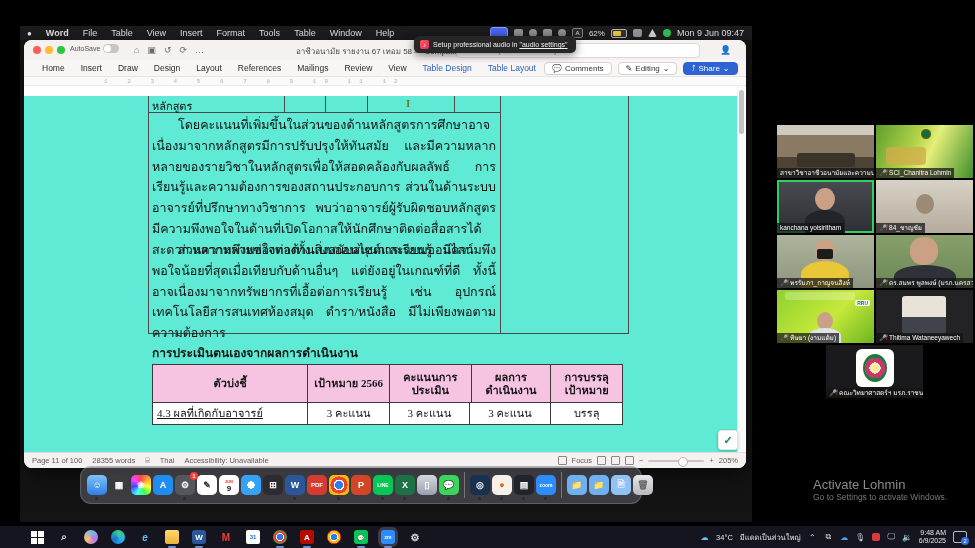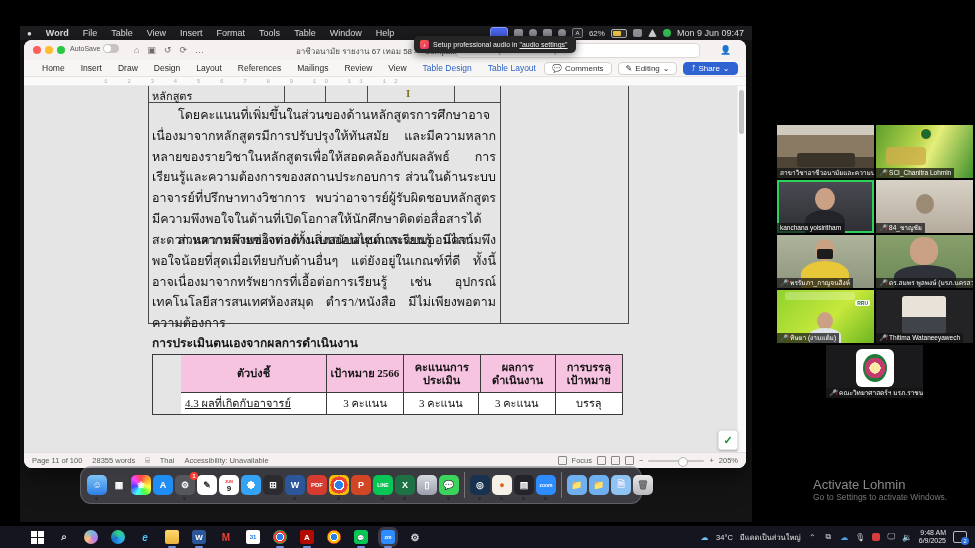--- a/index.html
+++ b/index.html
@@ -42,37 +42,37 @@
   .tab{font-size:8.5px;color:#2b2b2b;padding:0 8px;white-space:nowrap;}
   .tab.ctx{color:#2a62c9;}
   #tab-actions{margin-left:auto;display:flex;align-items:center;gap:6px;padding-right:10px;}
   .act-btn{border:1px solid #d4d0ce;background:#fff;border-radius:4px;font-size:8px;color:#333;padding:1px 7px;display:flex;gap:3px;align-items:center;}
   .act-btn.share{background:#2f63d2;border-color:#2f63d2;color:#fff;}
 
   
   #ruler{left:0;top:37px;width:100%;height:9px;background:#fbfafa;border-bottom:1px solid #eceae8;color:#b5b2b0;font-size:6px;letter-spacing:8px;padding-left:80px;box-sizing:border-box;overflow:hidden;line-height:9px;font-family:"Liberation Mono",monospace;}
 
   
-  #docarea{left:0;top:46px;width:714px;height:366px;background:#e5e5e5;overflow:hidden;}
+  #docarea{left:0;top:56px;width:714px;height:366px;background:#5eead4;overflow:hidden;}
   .tline{position:absolute;background:#4a4a4a;}
   #doc-text{font-family:"Liberation Serif","DejaVu Serif",serif;color:#141414;}
   .para{position:absolute;left:128px;width:344px;font-size:12.5px;line-height:20.8px;text-align:justify;}
   .para .ind{display:inline-block;width:26px;}
   #cursor-i{left:382px;top:1px;font-size:11px;color:#7a7a20;font-weight:bold;}
   #frag-label{left:128px;top:1px;font-size:11px;}
   #doc-heading{left:128px;top:247px;font-size:12px;font-weight:bold;}
 
   
   #ptable{left:128px;top:268px;width:471px;border:1px solid #3a3a3a;box-sizing:border-box;}
   .prow{display:flex;}
   .pcell{border-right:1px solid #3a3a3a;box-sizing:border-box;display:flex;align-items:center;justify-content:center;text-align:center;font-size:11px;white-space:pre-line;line-height:13px;}
   .pcell:last-child{border-right:none;}
   .phead .pcell{background:#f6c3e1;font-weight:bold;height:38px;border-bottom:1px solid #3a3a3a;}
   .pdata .pcell{height:21px;background:#fff;}
-  .c1{width:156px;margin-left:28px;} .c2{width:82px;} .c3{width:80px;} .c4{width:82px;} .c5{width:71px;}
+  .c1{width:156px;} .c2{width:82px;} .c3{width:80px;} .c4{width:82px;} .c5{width:71px;}
   .pdata .c1{justify-content:flex-start;padding-left:4px;box-sizing:border-box;text-decoration:underline;}
 
   
   #vscroll{right:1px;top:46px;width:7px;height:366px;background:#fafafa;border-left:1px solid #eee;}
   #vthumb{left:1px;top:4px;width:5px;height:44px;border-radius:3px;background:#c3c3c8;}
   #check-btn{right:8px;top:390px;width:18px;height:18px;background:#fff;border:1px solid #e3e3e3;border-radius:3px;box-shadow:0 1px 3px rgba(0,0,0,.25);display:flex;align-items:center;justify-content:center;color:#1c8a3c;font-size:11px;font-weight:bold;}
   #statusbar{left:0;top:412px;width:100%;height:16px;background:#f4f1f0;border-top:1px solid #e2dedd;border-radius:0 0 8px 8px;display:flex;align-items:center;font-size:7.5px;color:#5c5a58;padding:0 8px;box-sizing:border-box;gap:10px;}
   #sb-right{margin-left:auto;display:flex;align-items:center;gap:5px;}
   .sb-ic{width:7px;height:7px;border:1px solid #8a8886;border-radius:1px;}
   #zoom-slider{width:56px;height:2px;background:#c9c6c4;border-radius:1px;position:relative;}

